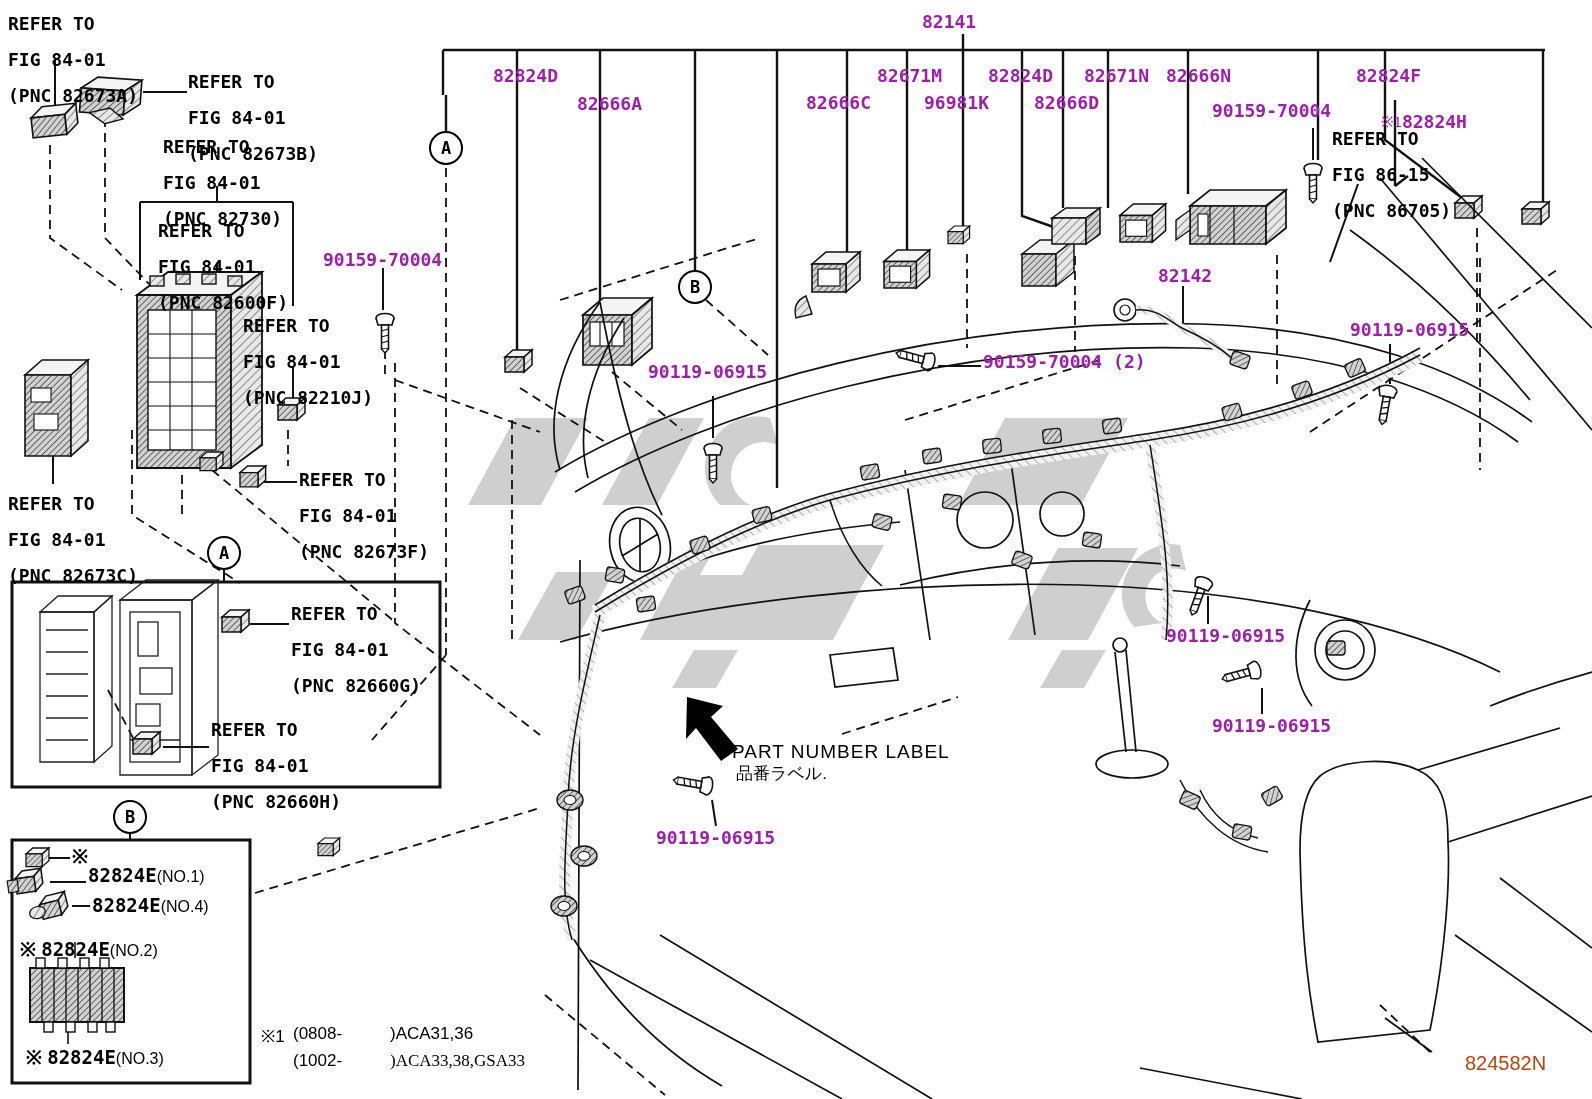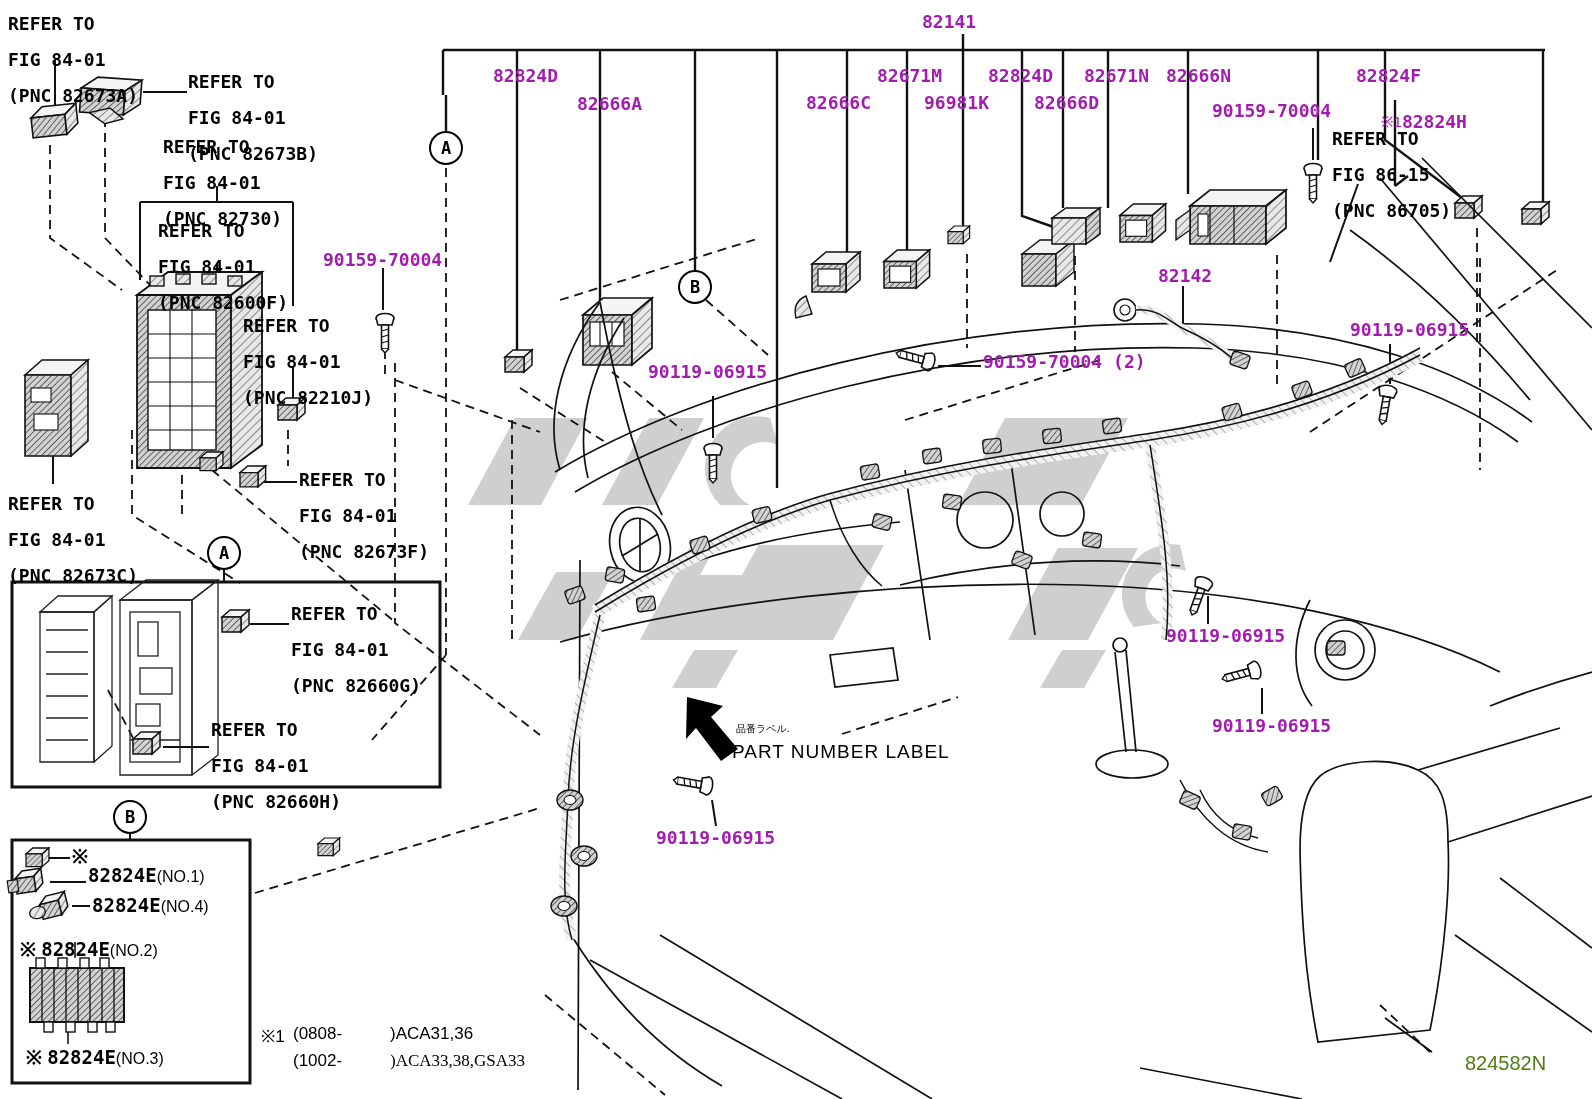--- a/index.html
+++ b/index.html
@@ -12,24 +12,24 @@
   .note{position:absolute;font-family:"DejaVu Sans Mono",monospace;font-weight:700;
         font-size:18px;color:#000;line-height:36px;white-space:pre;}
   .marker{position:absolute;width:30px;height:30px;border:2px solid #000;border-radius:50%;
           background:#fff;font-family:"DejaVu Sans Mono",monospace;font-weight:700;font-size:17px;
           display:flex;align-items:center;justify-content:center;transform:translate(-50%,-50%);}
   .sans{font-family:"Liberation Sans",sans-serif;font-weight:400;color:#000;position:absolute;white-space:nowrap;}
   .legend-row{position:absolute;white-space:nowrap;}
   .legend-row .sym{font-family:"Liberation Sans",sans-serif;font-size:19px;font-weight:700;}
   .legend-row .prt{font-family:"DejaVu Sans Mono",monospace;font-weight:700;font-size:19px;}
   .legend-row .no{font-family:"Liberation Sans",sans-serif;font-size:16px;}
-  .callout-jp{font-size:10px;}
+  .callout-jp{font-size:17px;margin-top:40px;}
   .callout-en{font-size:19px;letter-spacing:1px;}
   .footnote{font-size:17px;}
-  .draw-num{font-size:20px;color:#4d7c0f;}
+  .draw-num{font-size:20px;color:#c2410c;}
 </style>
 </head>
 <body>
 
 <div class="stage">
 
   <svg class="art" width="1592" height="1099" viewBox="0 0 1592 1099">
     <defs>
       <pattern id="hx" width="6" height="6" patternUnits="userSpaceOnUse" patternTransform="rotate(45)">
         <rect width="6" height="6" fill="#e8e8e8"></rect>

